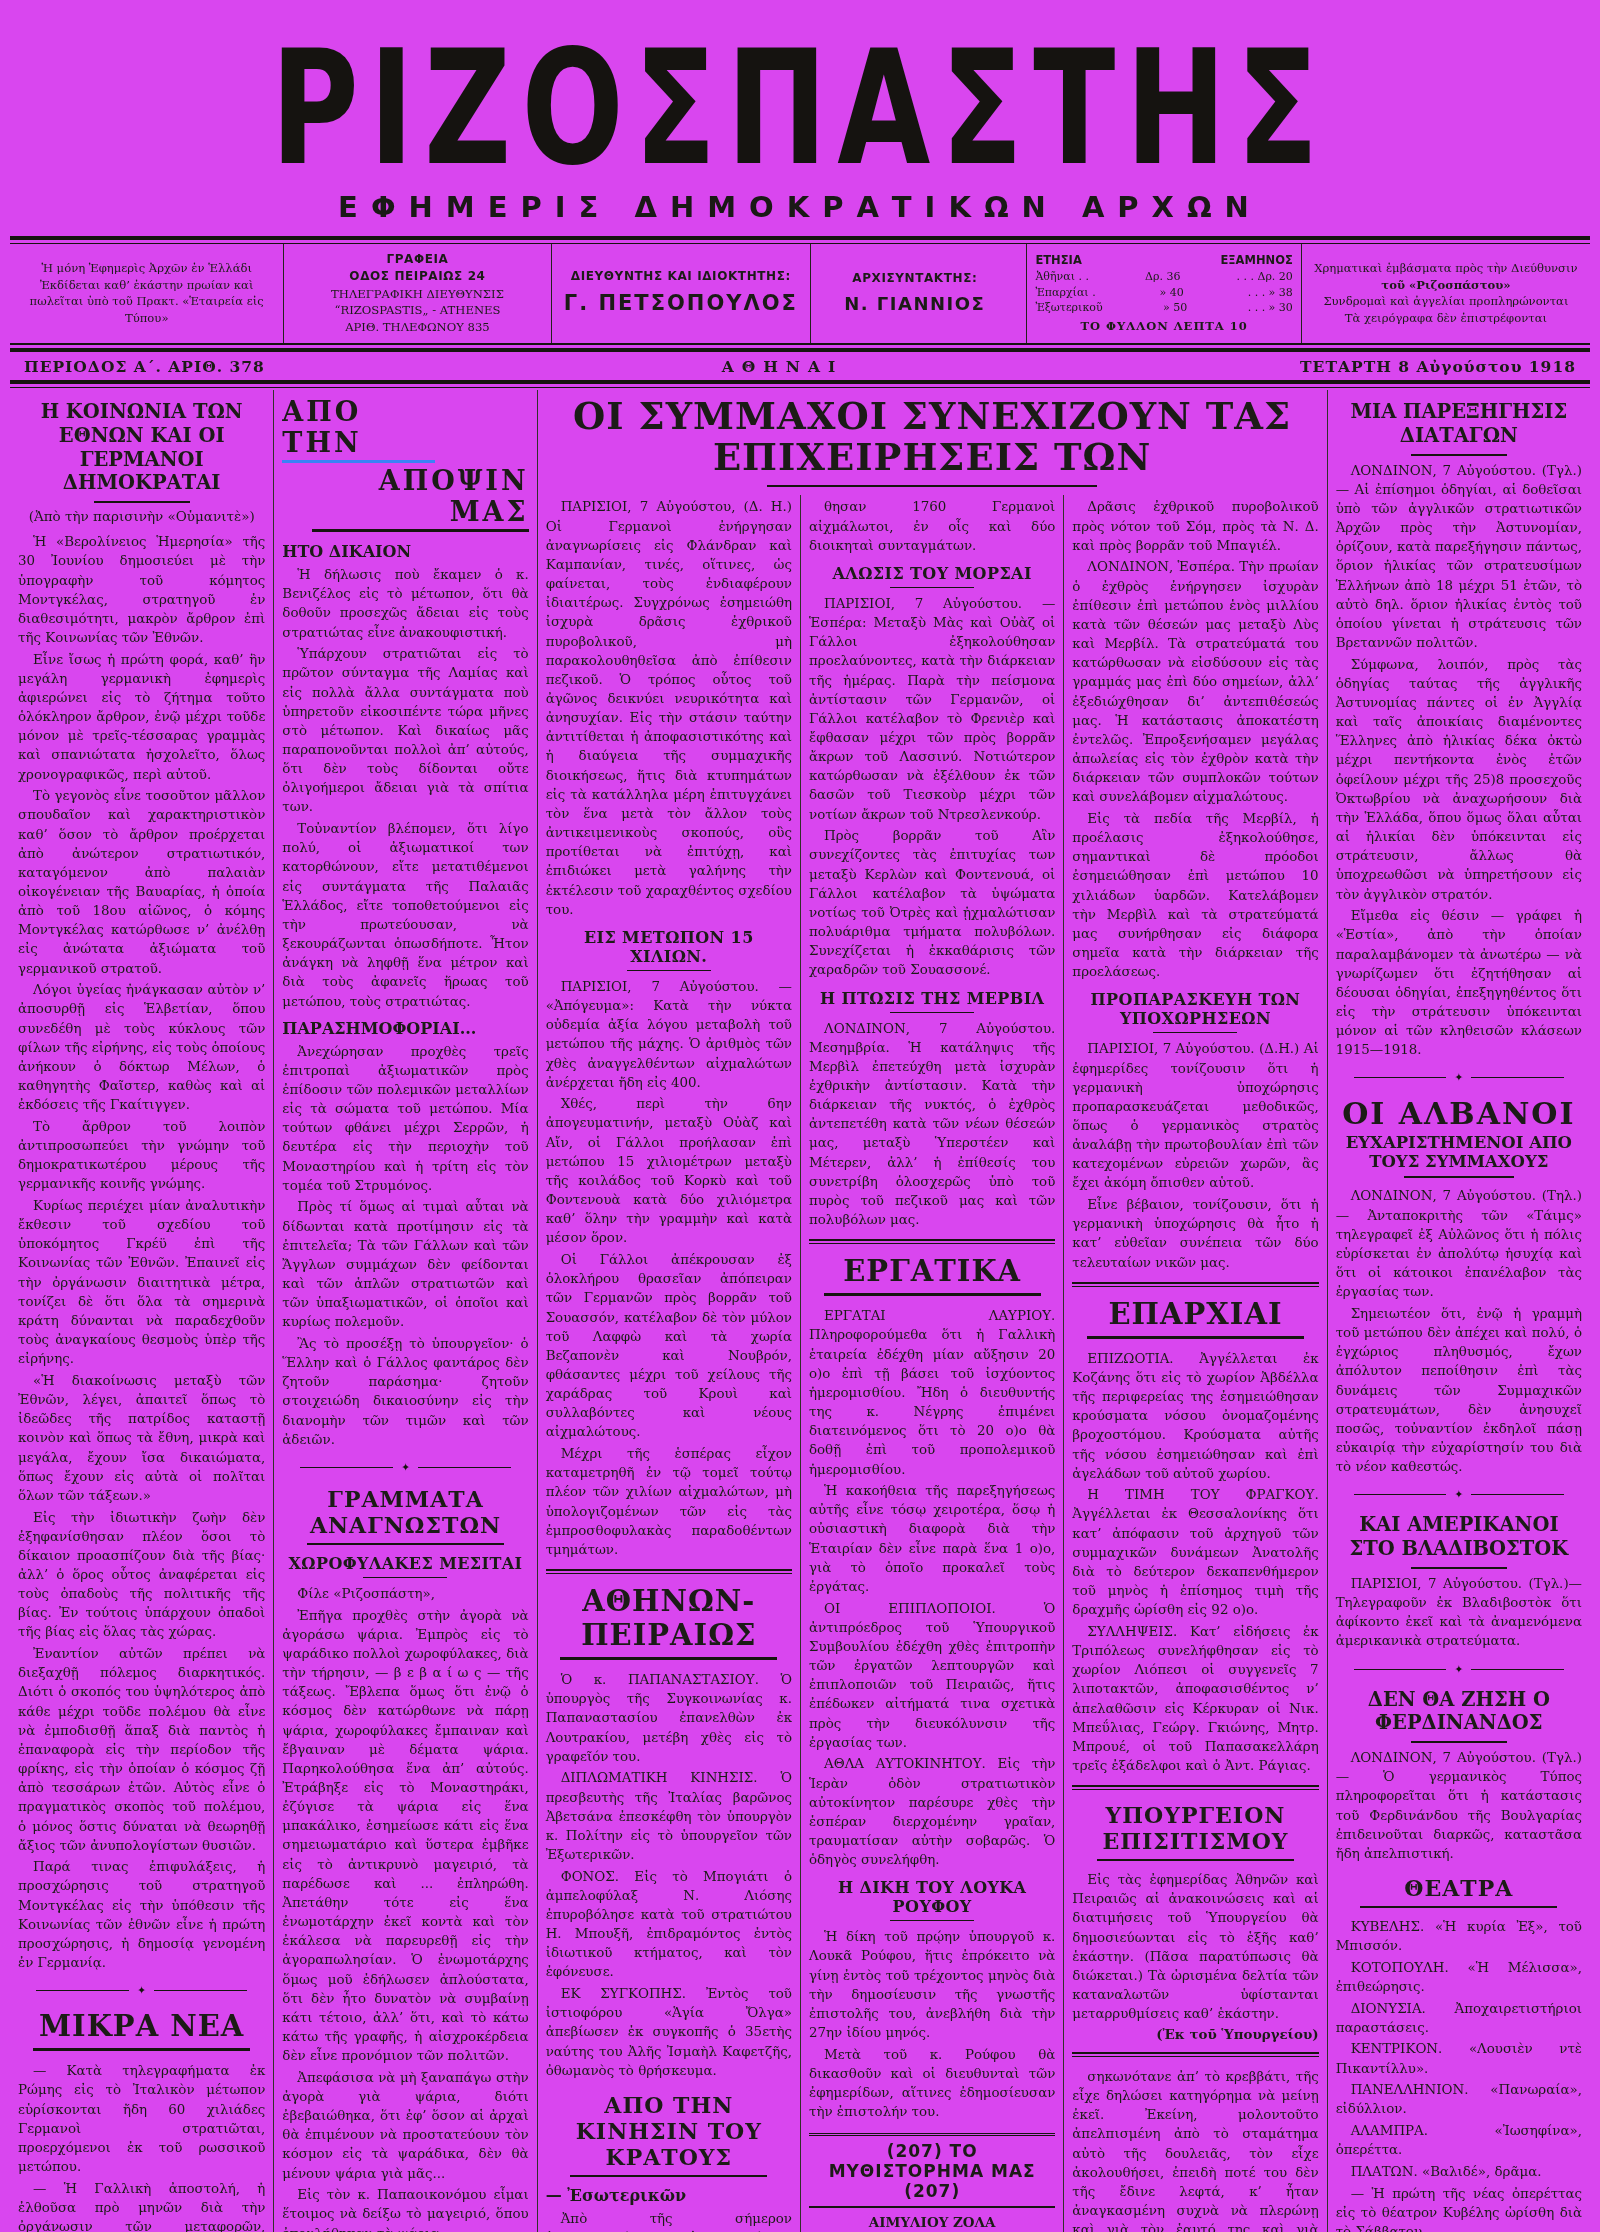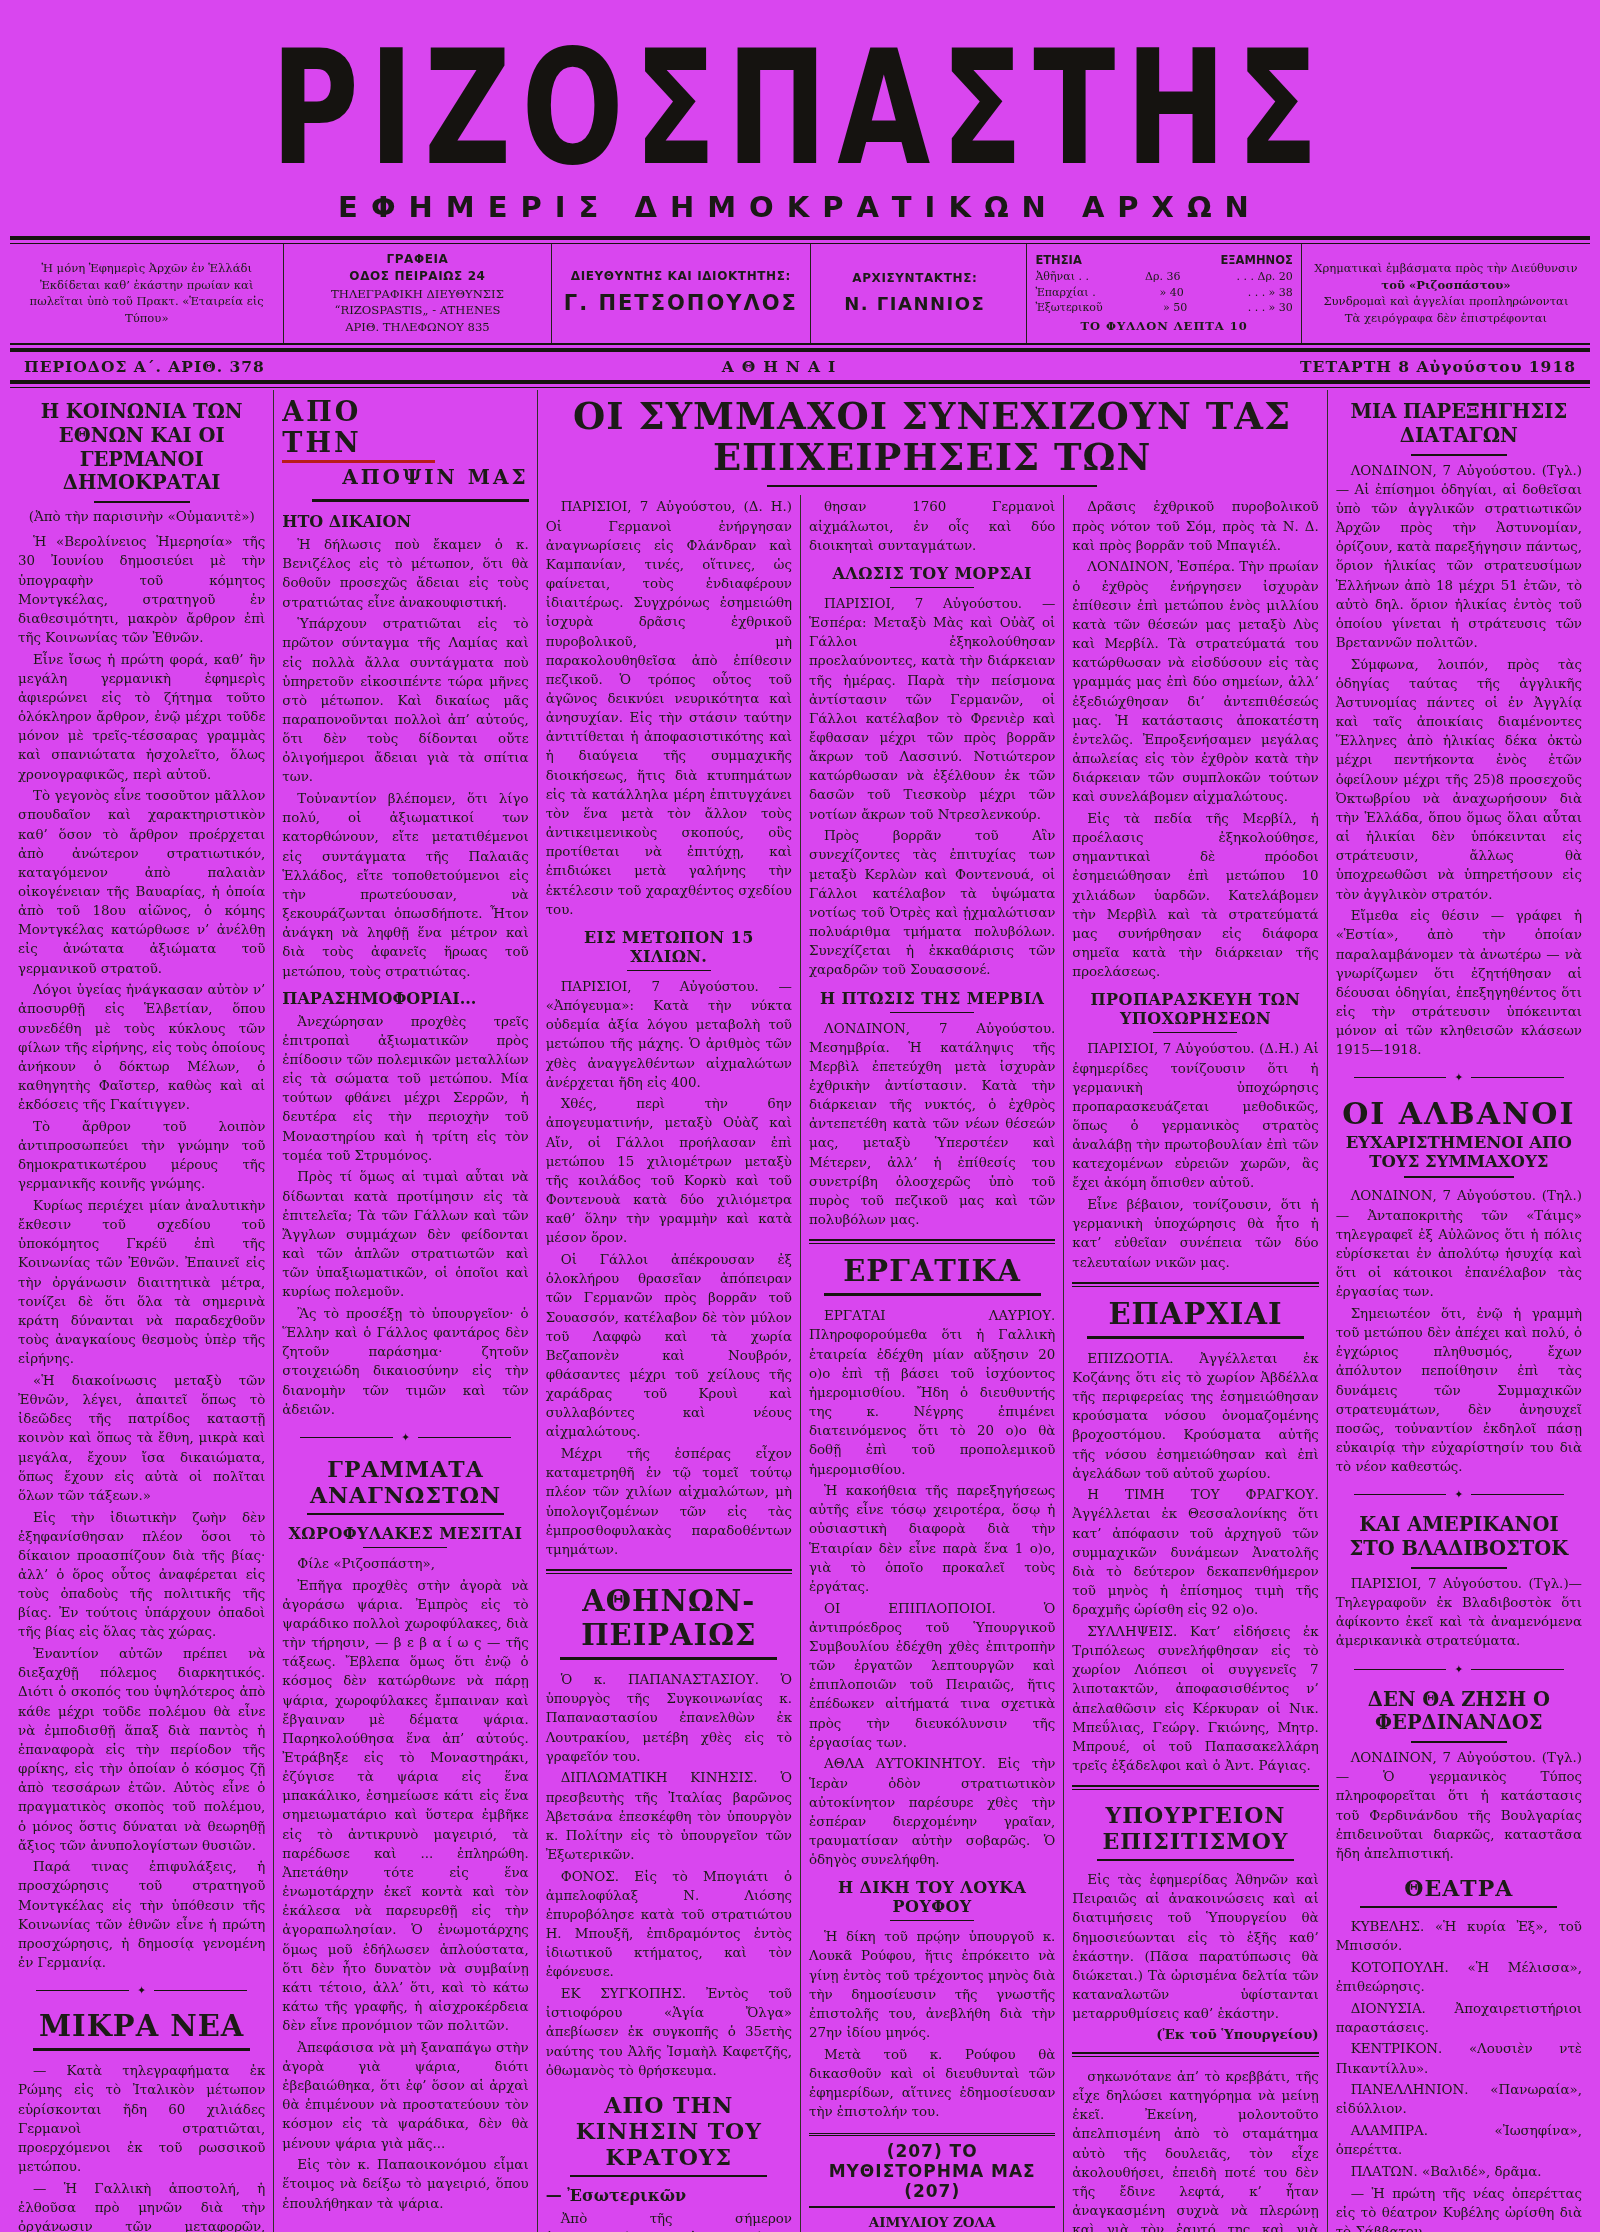--- a/index.html
+++ b/index.html
@@ -54,24 +54,24 @@
   .b-h1::after{content:"";display:block;width:96px;border-bottom:2.2px solid #16140f;margin:6px auto 0;}
   .b-hbig{font-size:30px;font-weight:bold;text-align:center;letter-spacing:2px;margin-top:10px;}
   .b-hsub{font-size:16.5px;font-weight:bold;text-align:center;margin:2px 0 4px;}
   .b-hsub::after{content:"";display:block;width:110px;border-bottom:2px solid #16140f;margin:5px auto 8px;}
   .b-kicker{font-size:13.5px;text-align:center;margin:4px 0 8px;}
   .b-sec{font-size:29px;font-weight:bold;text-align:center;letter-spacing:1px;margin:10px 0 4px;
          font-family:"DejaVu Serif","Liberation Serif",serif;}
   .b-sec::after{content:"";display:block;border-bottom:3px solid #16140f;width:88%;margin:5px auto 10px;}
   .b-sec2{font-size:22px;font-weight:bold;text-align:center;letter-spacing:1px;margin:12px 0 4px;}
   .b-sec2::after{content:"";display:block;border-bottom:2.6px solid #16140f;width:80%;margin:5px auto 9px;}
-  .b-secL{font-size:27px;font-weight:bold;text-align:left;letter-spacing:3px;border-bottom:3px solid #b91c1c;
+  .b-secL{font-size:27px;font-weight:bold;text-align:left;letter-spacing:3px;border-bottom:3px solid #3b82f6;
           width:62%;padding-bottom:2px;margin:4px 0 2px;}
-  .b-secR{font-size:20px;font-weight:bold;text-align:right;letter-spacing:3px;border-bottom:3px solid #16140f;
-          width:88%;margin:0 0 10px auto;padding-bottom:10px;}
+  .b-secR{font-size:27px;font-weight:bold;text-align:right;letter-spacing:3px;border-bottom:3px solid #16140f;
+          width:88%;margin:0 0 10px auto;padding-bottom:2px;}
   .b-sub{font-size:16px;font-weight:bold;text-align:center;margin:9px 0 3px;letter-spacing:.4px;}
   .b-sub::after{content:"";display:block;width:84px;border-bottom:1.8px solid #16140f;margin:4px auto 6px;}
   .b-subL{font-size:16px;font-weight:bold;text-align:left;margin:8px 0 4px;}
   .b-sig{font-size:13.4px;text-align:right;font-weight:bold;margin:2px 0 6px;}
   .b-div{display:flex;align-items:center;gap:8px;margin:12px 18px;font-size:11px;color:#16140f;}
   .b-div::before,.b-div::after{content:"";flex:1;border-top:1.6px solid #16140f;}
   .b-rule{border-top:2.4px solid #16140f;border-bottom:1.2px solid #16140f;height:2px;margin:10px 0;}
   .b-nh1{font-family:"DejaVu Sans","Liberation Sans",sans-serif;font-weight:bold;font-size:17px;text-align:center;
          border-top:3px double #16140f;border-bottom:2px solid #16140f;padding:5px 0;margin:12px 0 6px;letter-spacing:1px;}
   .b-nb{font-size:13.5px;font-weight:bold;text-align:center;margin:3px 0 6px;}

